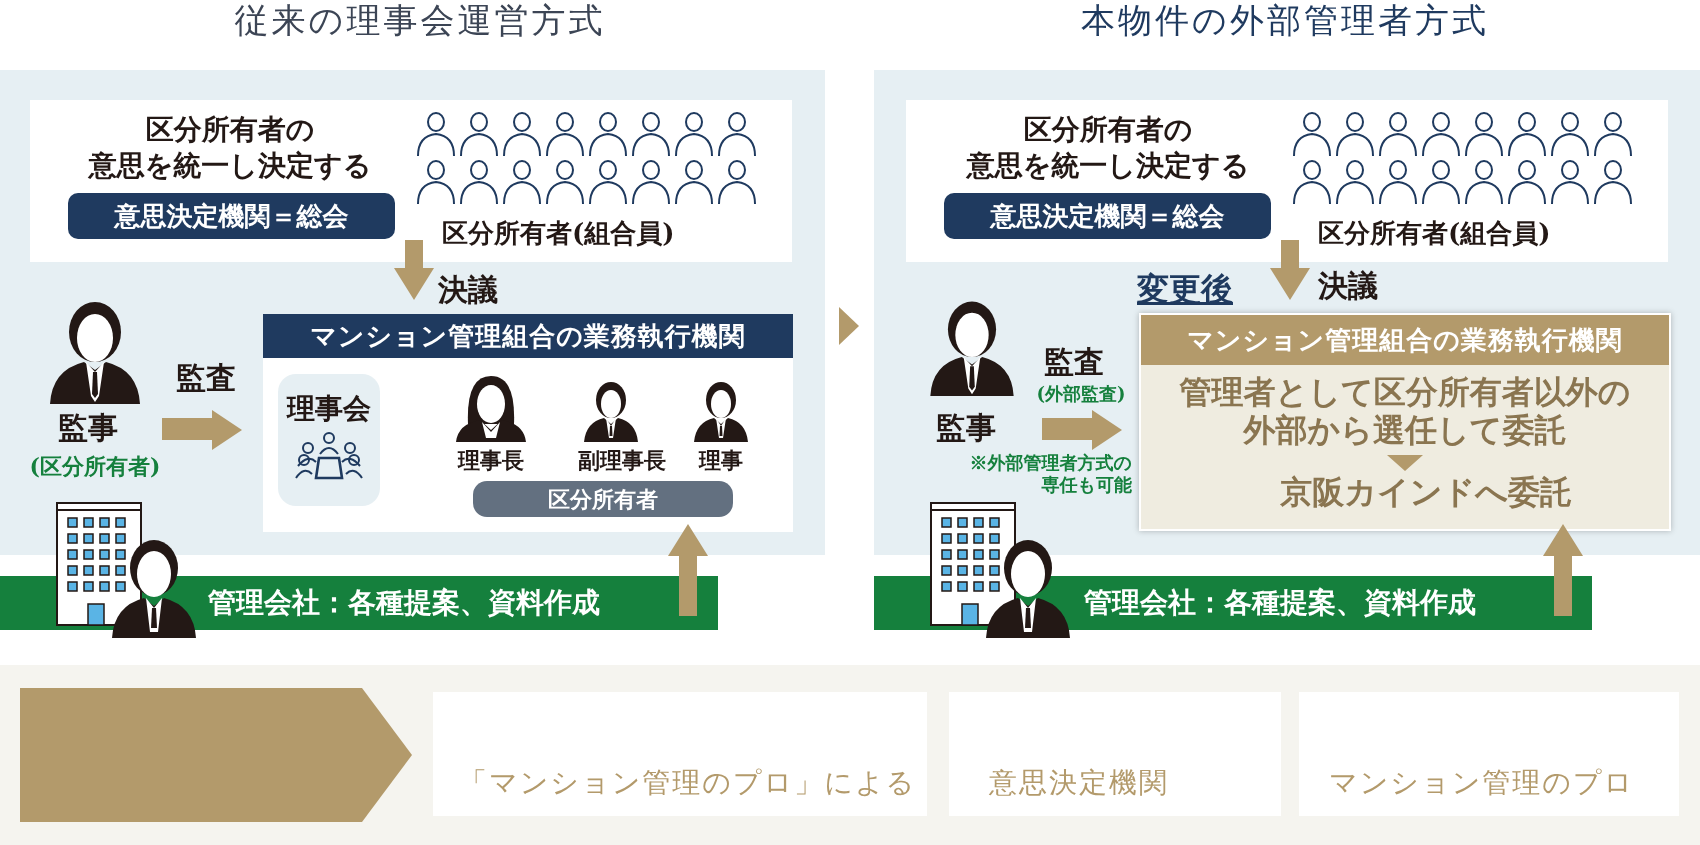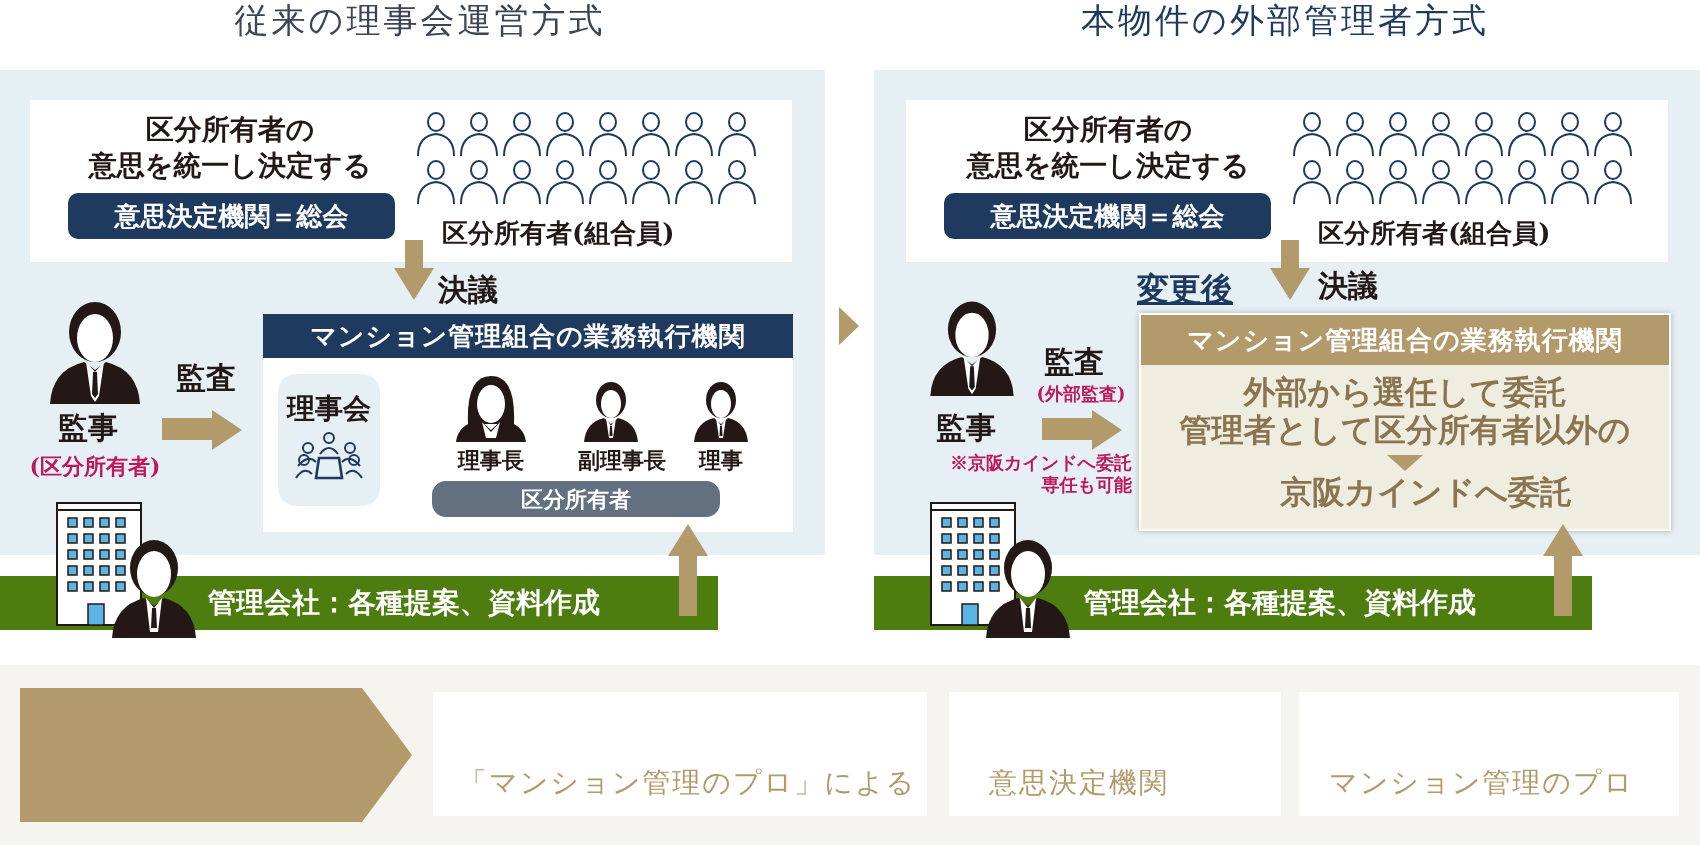--- a/index.html
+++ b/index.html
@@ -13,30 +13,30 @@
   .panel-bg { position: absolute; top: 70px; height: 485px; background: #e6eff3; }
   .top-card { position: absolute; background: #ffffff; }
   .intent-text { position: absolute; font-size: 28px; font-weight: bold; text-align: center; line-height: 36px; color: #231815; }
   .decision-pill { position: absolute; background: #1f3a5f; color: #ffffff; font-size: 26px; font-weight: bold; border-radius: 10px; text-align: center; line-height: 46px; height: 46px; }
   .members-label { position: absolute; font-size: 26px; font-weight: bold; color: #231815; }
   .people-grid { position: absolute; display: grid; grid-template-columns: repeat(8, 43px); grid-auto-rows: 48px; }
   .shaft { position: absolute; background: #b39a6b; }
   .tri { position: absolute; width: 0; height: 0; }
 
   .label-bold { position: absolute; font-size: 30px; font-weight: bold; color: #231815; }
-  .label-small { position: absolute; font-size: 20px; font-weight: bold; color: #be185d; text-align: center; }
+  .label-small { position: absolute; font-size: 20px; font-weight: bold; color: #15803d; text-align: center; }
 
   .exec-box { position: absolute; background: #ffffff; }
   .exec-header { position: absolute; left: 0; right: 0; top: 0; height: 44px; background: #1f3a5f; color: #ffffff; font-size: 26px; font-weight: bold; text-align: center; line-height: 44px; letter-spacing: 1px; }
   .board-card { position: absolute; background: #e6eff3; border-radius: 18px; text-align: center; }
   .board-title { font-size: 28px; font-weight: bold; margin-top: 16px; }
   .role-label { position: absolute; font-size: 22px; font-weight: bold; text-align: center; }
   .owners-pill { position: absolute; background: #637080; color: #ffffff; font-size: 22px; font-weight: bold; text-align: center; border-radius: 14px; height: 36px; line-height: 36px; }
 
-  .mgmt-bar { position: absolute; top: 576px; height: 54px; background: #4d7c0f; color: #ffffff; font-size: 28px; font-weight: bold; line-height: 54px; }
+  .mgmt-bar { position: absolute; top: 576px; height: 54px; background: #15803d; color: #ffffff; font-size: 28px; font-weight: bold; line-height: 54px; }
 
   .ext-box { position: absolute; background: #efece0; border: 2px solid #ffffff; box-shadow: 0 0 6px rgba(0,0,0,0.25); }
   .ext-header { position: absolute; left: 0; right: 0; top: 0; height: 50px; background: #b39a6b; color: #ffffff; font-size: 26px; font-weight: bold; text-align: center; line-height: 50px; letter-spacing: 1px; }
   .ext-body { position: absolute; left: 0; right: 0; font-size: 32px; font-weight: bold; color: #8a7550; text-align: center; line-height: 38px; }
 
   .after-label { position: absolute; font-size: 32px; color: #1f3a5f; font-weight: bold; text-decoration: underline; }
 
   .merit-band { position: absolute; left: 0; top: 665px; width: 1700px; height: 180px; background: #f5f4ef; }
   .merit-tag { position: absolute; left: 20px; top: 688px; width: 392px; height: 134px; }
   .merit-tag-text { position: absolute; left: 36px; top: 24px; font-size: 30px; color: #ffffff; line-height: 44px; letter-spacing: 2px; }
@@ -196,21 +196,21 @@
         <path d="M0 62 Q2 42 20 38 L27 44 L34 38 Q52 42 54 62Z"></path>
       </g>
       <ellipse cx="27" cy="24" rx="10" ry="14" fill="#fff"></ellipse>
       <path d="M22 38 L27 46 L32 38 L29 58 L25 58Z" fill="#fff"></path>
       <path d="M26 46 L28 46 L28.5 56 L25.5 56Z" fill="#231815"></path>
     </svg>
 </div>
 <div class="role-label" style="left:448px;top:446px;width:86px;">理事長</div>
 <div class="role-label" style="left:556px;top:446px;width:110px;text-align:right;">副理事長</div>
 <div class="role-label" style="left:690px;top:446px;width:62px;">理事</div>
-<div class="owners-pill" style="left:432px;top:481px;width:288px;">区分所有者</div>
+<div class="owners-pill" style="left:473px;top:481px;width:260px;">区分所有者</div>
 
 <div class="mgmt-bar" style="left:0;width:718px;padding-left:208px;">管理会社：各種提案、資料作成</div>
 <div class="shaft" style="left:679px;top:556px;width:18px;height:60px;"></div>
 <div class="tri" style="left:668px;top:524px;border-left:20px solid transparent;border-right:20px solid transparent;border-bottom:32px solid #b39a6b;"></div>
 
 <div class="abs" style="left:56px;top:502px;width:86px;height:124px;">
   <svg width="86" height="124" viewBox="0 0 86 124">
       <rect x="1" y="1" width="84" height="122" fill="#fff" stroke="#231815" stroke-width="2"></rect>
       <line x1="1" y1="8" x2="85" y2="8" stroke="#231815" stroke-width="2"></line>
       <g fill="#5ab4e5" stroke="#231815" stroke-width="1.5">
@@ -340,34 +340,34 @@
         <ellipse cx="45" cy="36" rx="26" ry="30"></ellipse>
         <path d="M0 108 Q2 74 34 66 L45 74 L56 66 Q88 74 90 108Z"></path>
       </g>
       <ellipse cx="45" cy="42" rx="18" ry="24" fill="#fff"></ellipse>
       <path d="M36 66 L45 76 L54 66 L49 100 L45 106 L41 100Z" fill="#fff"></path>
       <path d="M43 76 L47 76 L48 98 L45 102 L42 98Z" fill="#231815"></path>
     </svg>
 </div>
 <div class="label-bold" style="left:936px;top:408px;">監事</div>
 <div class="label-small" style="left:932px;top:452px;width:200px;text-align:right;font-size:18px;line-height:22px;">
-  <div>※京阪カインドへ委託</div>
+  <div>※外部管理者方式の</div>
   <div>専任も可能</div>
 </div>
 
 <div class="label-bold" style="left:1044px;top:342px;">監査</div>
 <div class="label-small" style="left:1026px;top:382px;width:110px;font-size:18px;">(外部監査)</div>
 <div class="shaft" style="left:1042px;top:418px;width:52px;height:22px;"></div>
 <div class="tri" style="left:1092px;top:410px;border-top:20px solid transparent;border-bottom:20px solid transparent;border-left:30px solid #b39a6b;"></div>
 
 <div class="ext-box" style="left:1139px;top:313px;width:532px;height:218px;">
   <div class="ext-header">マンション管理組合の業務執行機関</div>
   <div class="ext-body" style="top:58px;">
+    <div>管理者として区分所有者以外の</div>
     <div>外部から選任して委託</div>
-    <div>管理者として区分所有者以外の</div>
   </div>
   <div class="tri" style="left:246px;top:140px;border-left:18px solid transparent;border-right:18px solid transparent;border-top:16px solid #b39a6b;"></div>
   <div class="ext-body" style="top:158px;margin-left:42px;">京阪カインドへ委託</div>
 </div>
 
 <div class="mgmt-bar" style="left:874px;width:718px;padding-left:210px;">管理会社：各種提案、資料作成</div>
 <div class="shaft" style="left:1554px;top:556px;width:18px;height:60px;"></div>
 <div class="tri" style="left:1543px;top:524px;border-left:20px solid transparent;border-right:20px solid transparent;border-bottom:32px solid #b39a6b;"></div>
 
 <div class="abs" style="left:930px;top:502px;width:86px;height:124px;">

